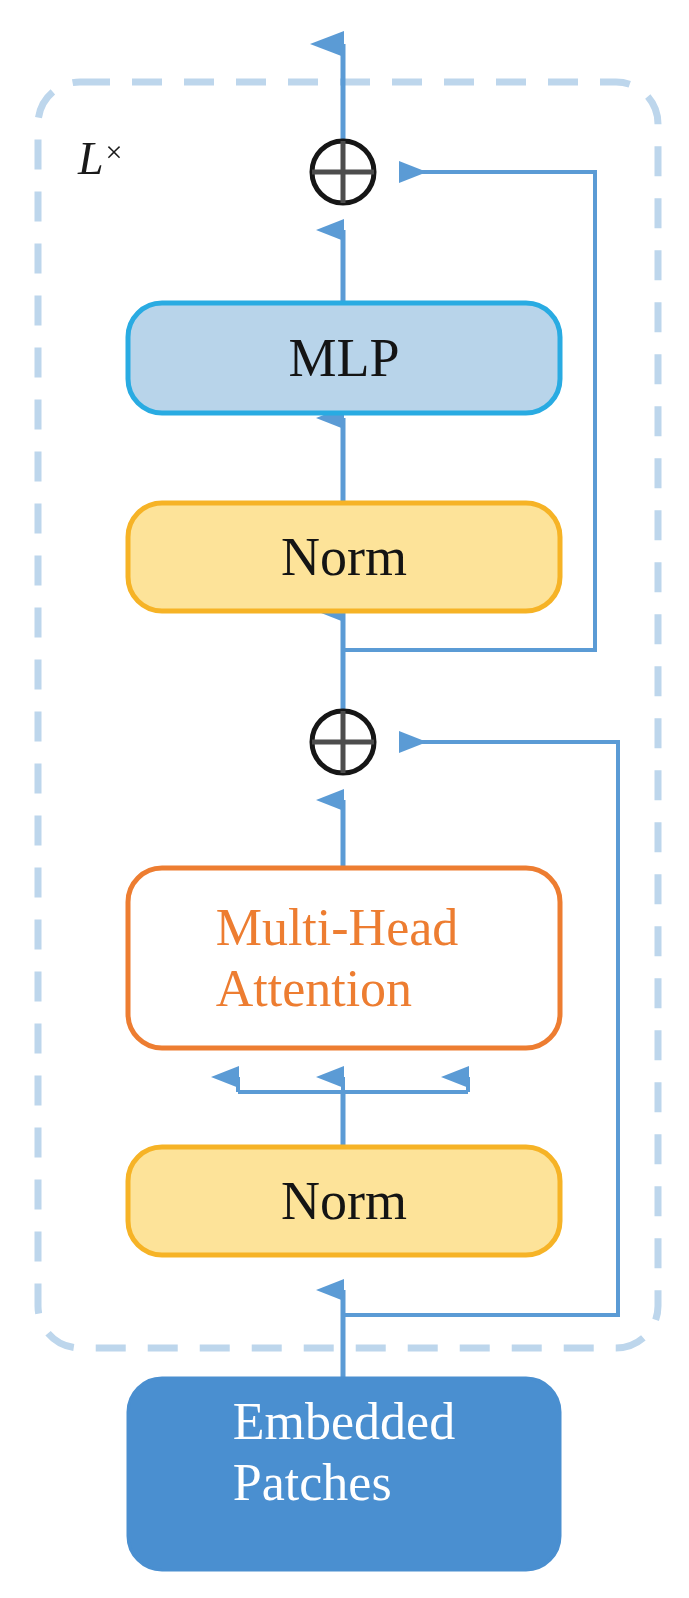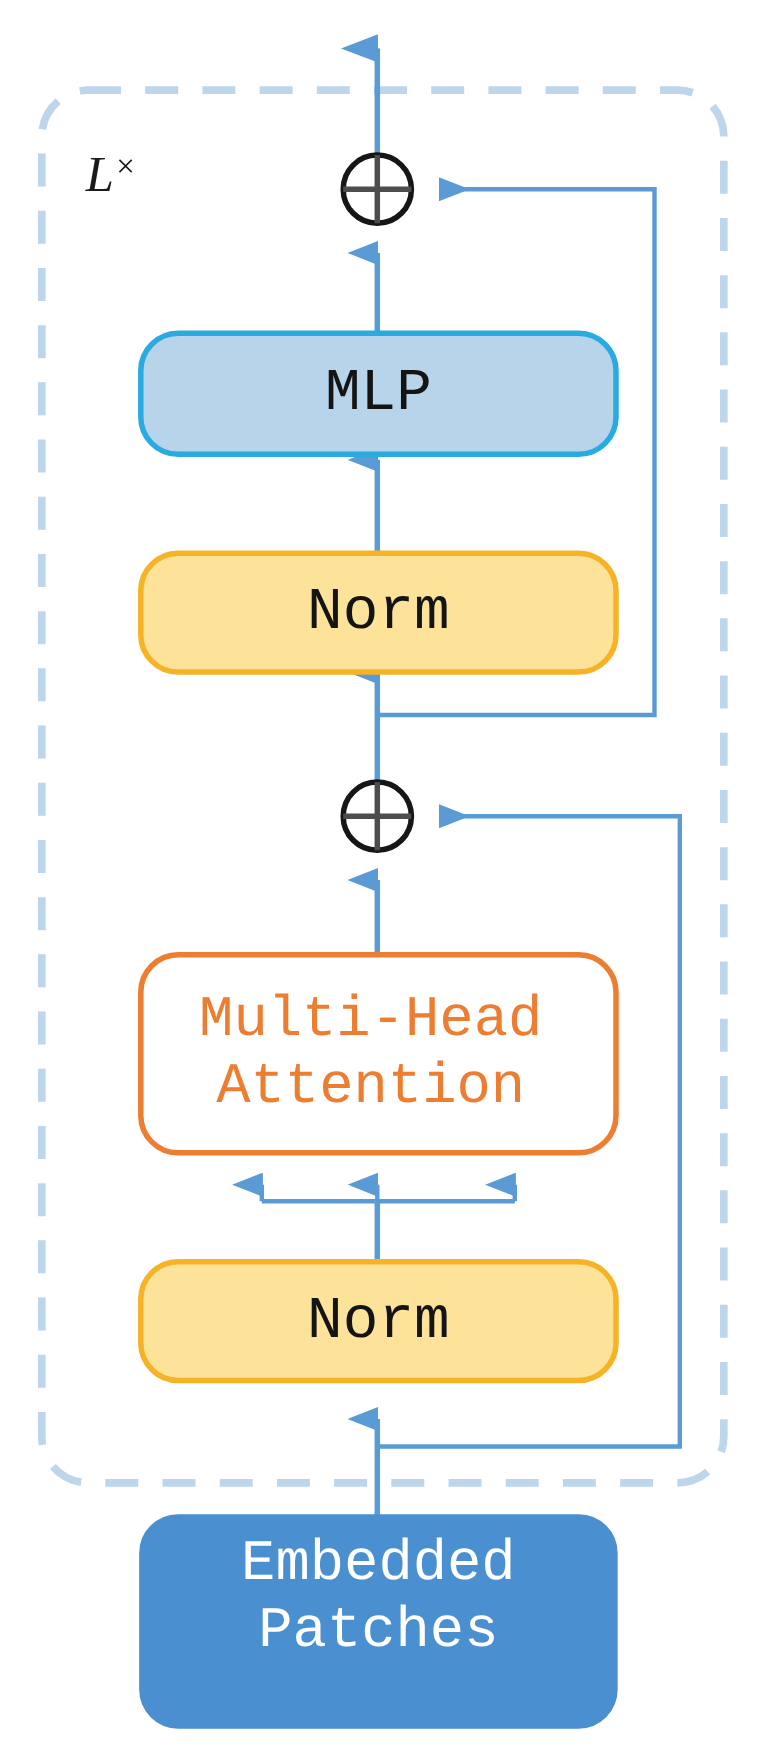--- a/index.html
+++ b/index.html
@@ -23,24 +23,23 @@
     top: 0;
     width: 689px;
     height: 1598px;
     display: block;
   }
   .node-label {
     position: absolute;
     display: flex;
     align-items: center;
     justify-content: center;
-    text-align: center;
+    text-align: left;
     pointer-events: none;
     white-space: pre-line;
-    font-family: Liberation Mono, monospace;
   }
   
   #repeat-label {
     position: absolute;
     left: 78px;
     top: 128px;
     width: 120px;
     height: 60px;
     display: flex;
     align-items: center;

